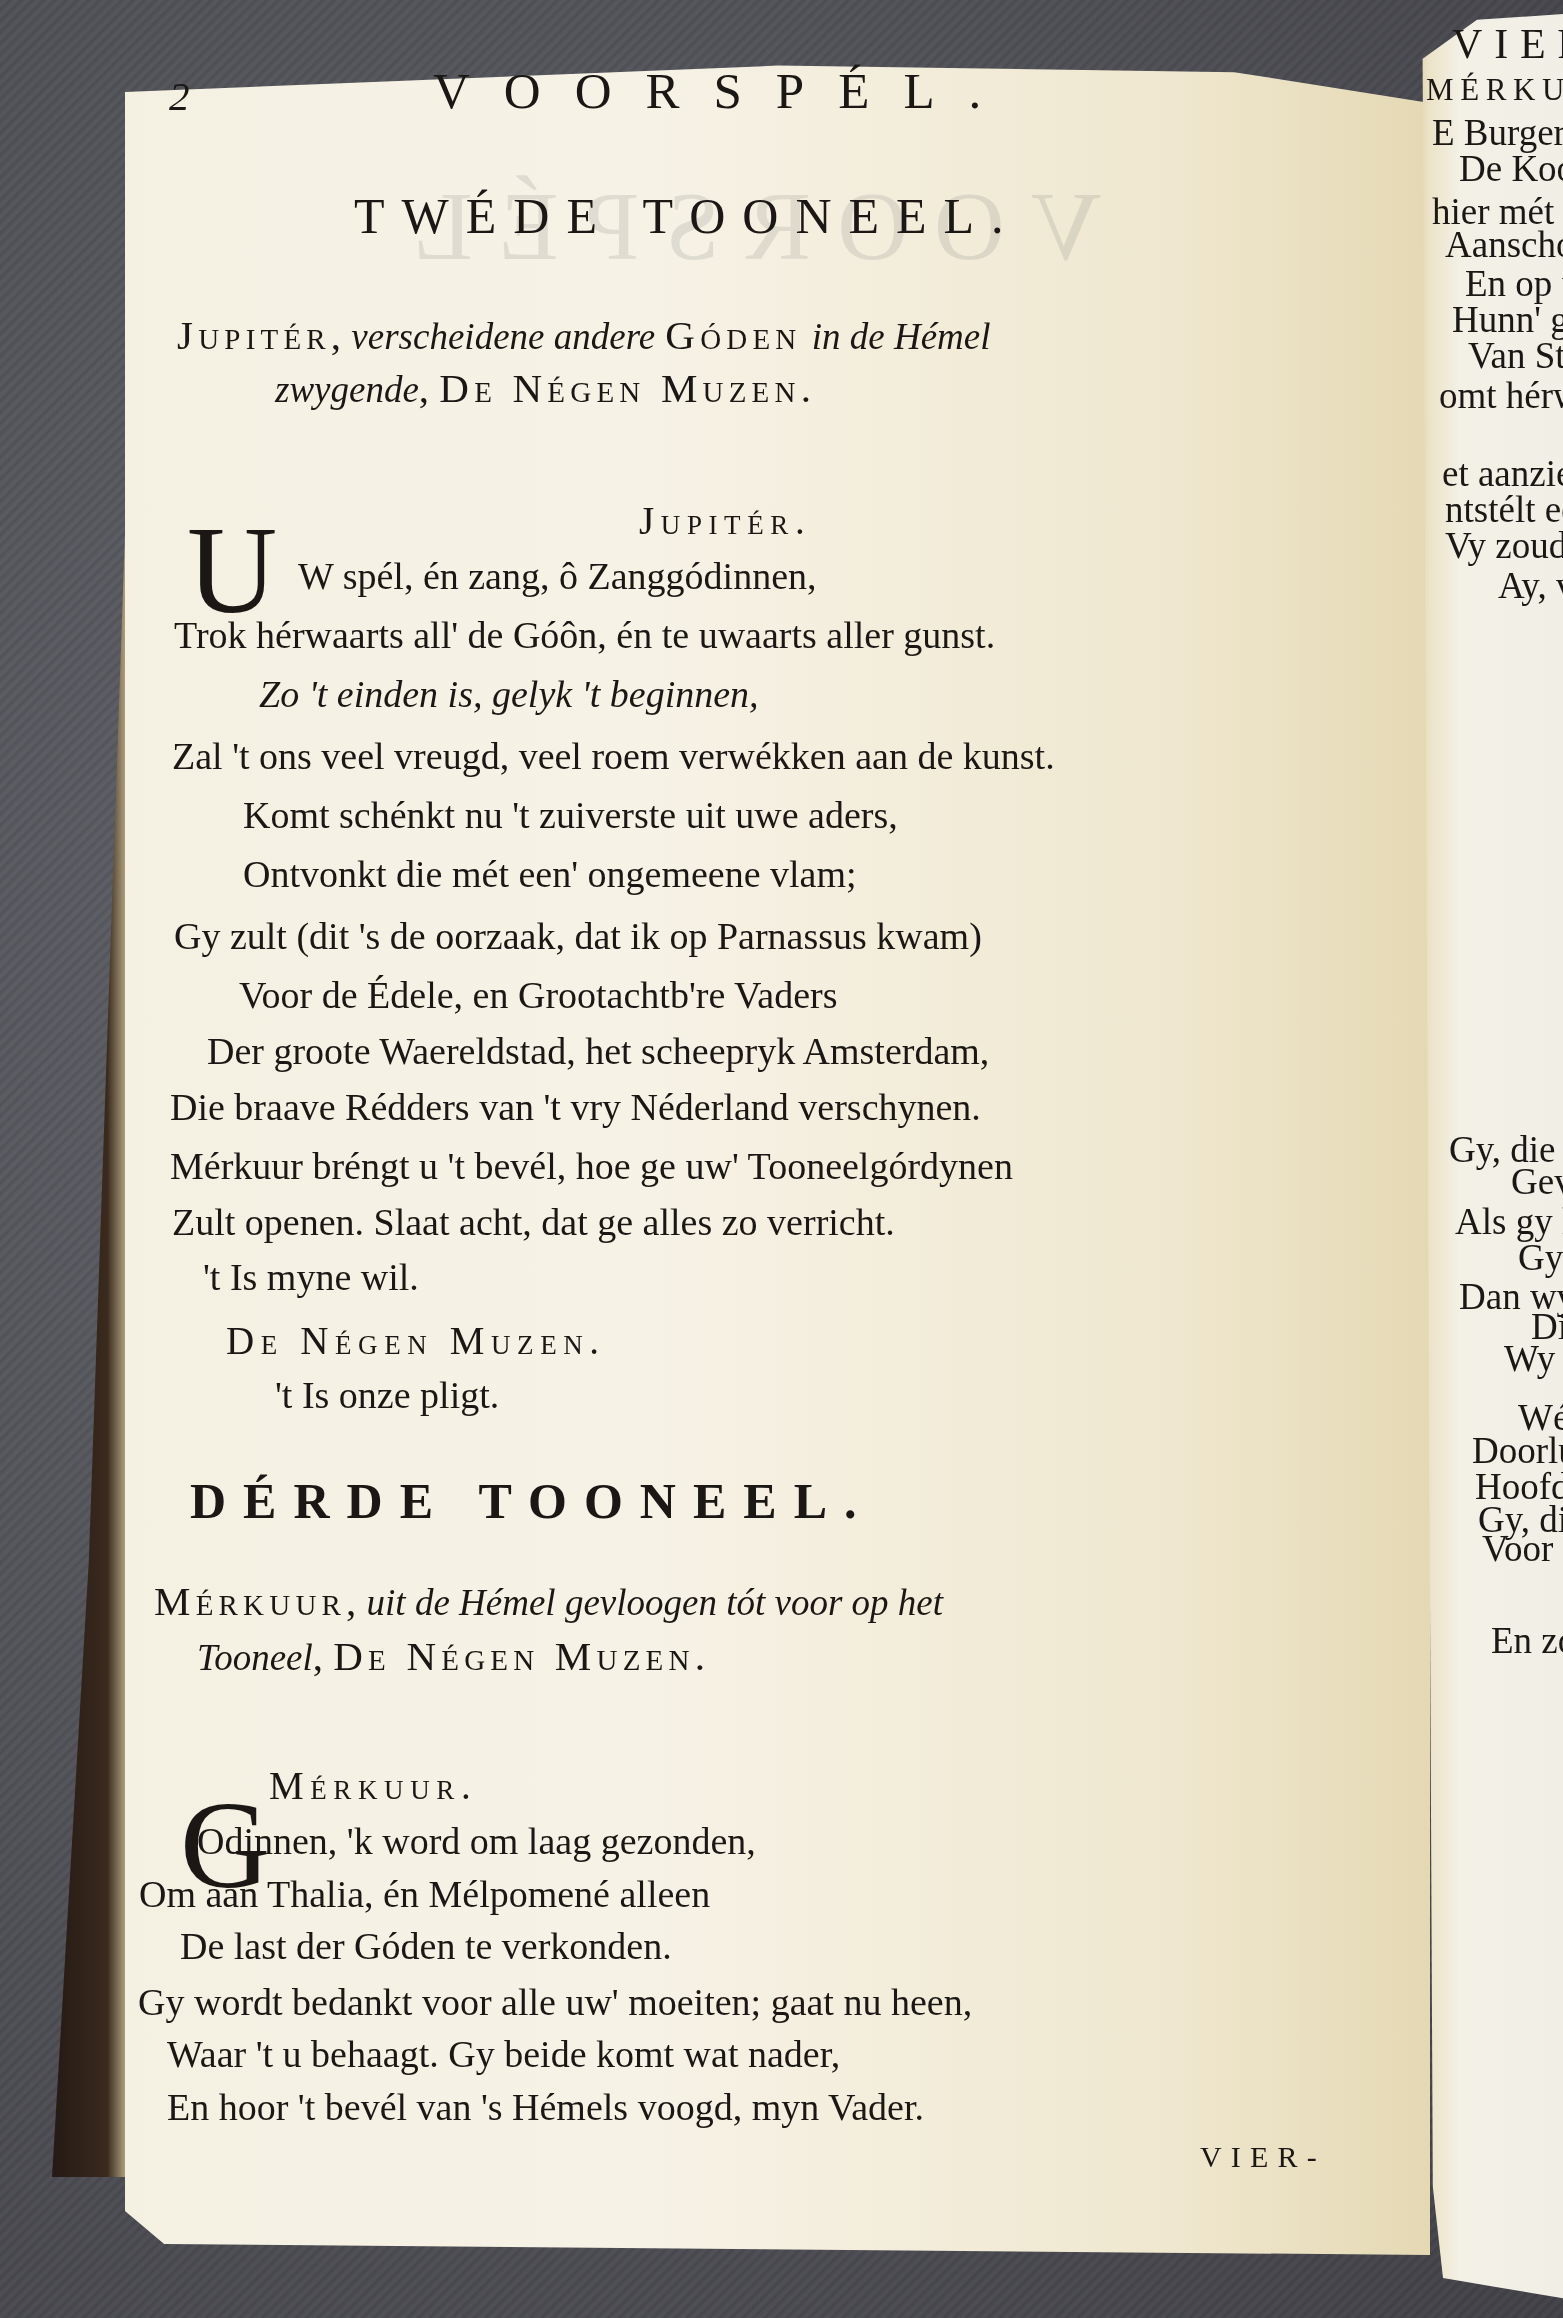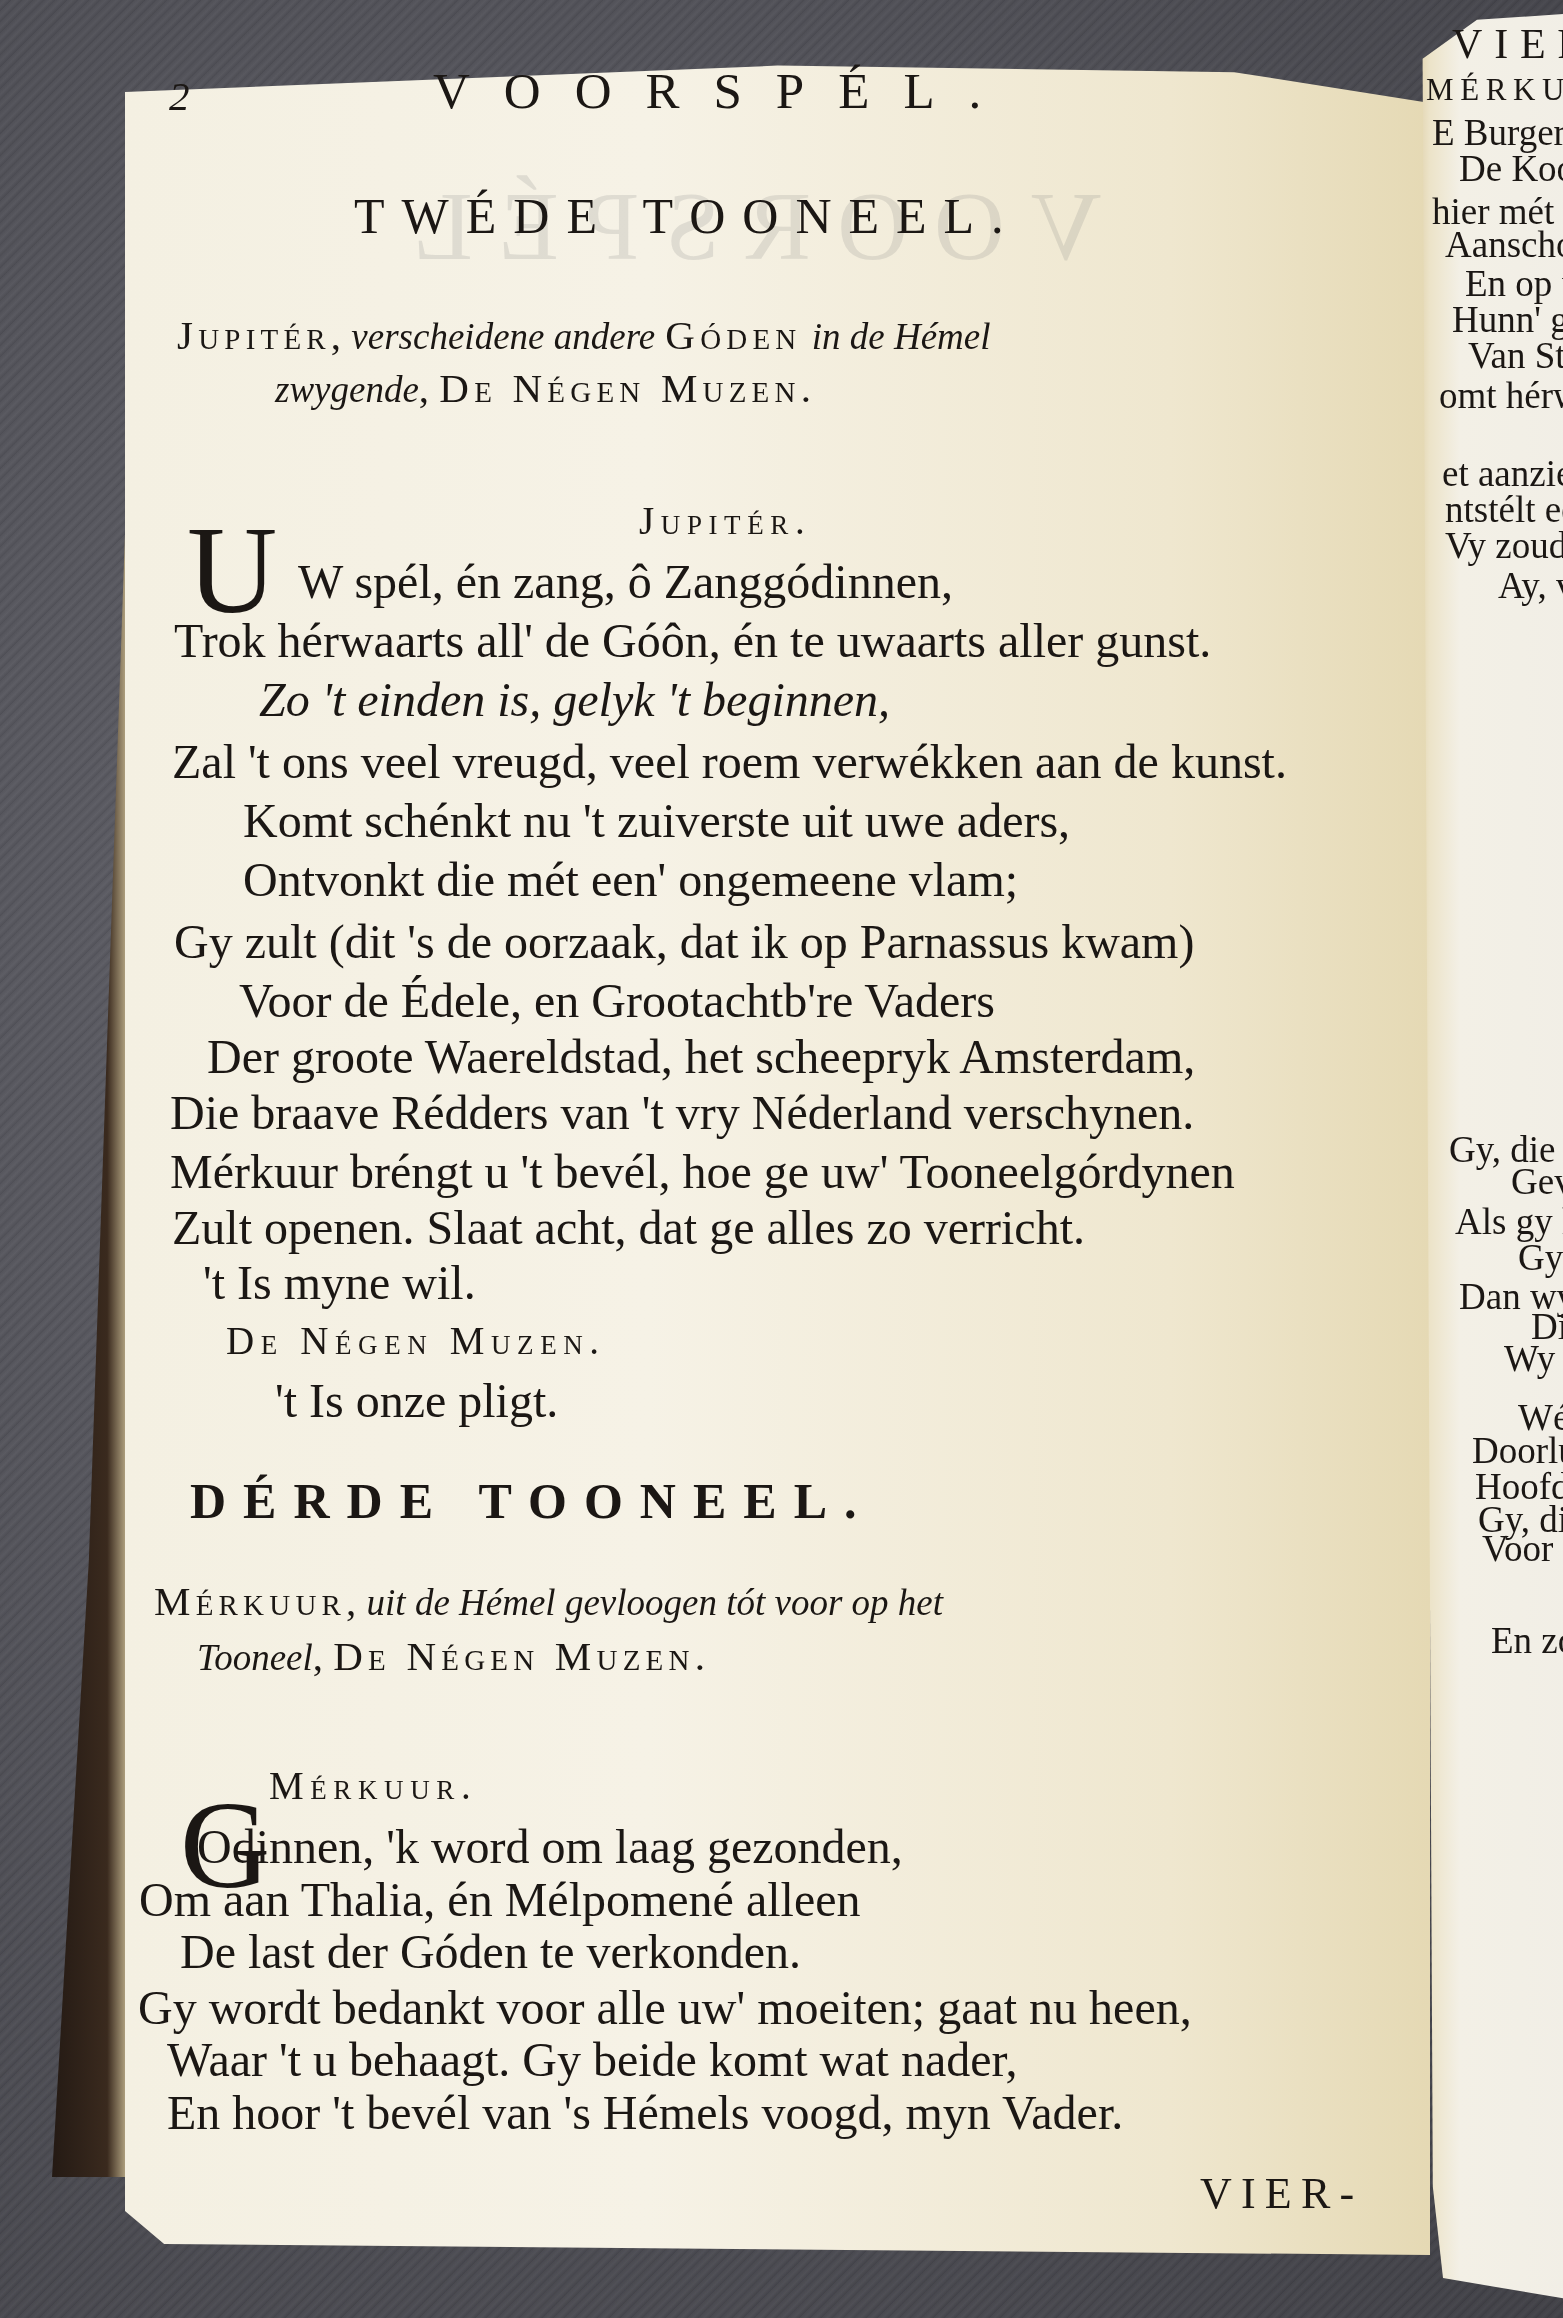--- a/index.html
+++ b/index.html
@@ -33,23 +33,23 @@
       clip-path: polygon(8% 2%, 40% 0.3%, 100% 0, 100% 100%, 20% 99%, 14% 95%);
     }
     .text { position: absolute; color: #1b1714; white-space: nowrap; }
     .page-num { left: 169px; top: 72px; font-size: 41px; font-style: italic; }
     .running-head { left: 433px; top: 62px; font-size: 51px; letter-spacing: 34px; }
     .scene-title { font-size: 50px; letter-spacing: 17px; }
     .small-caps { font-variant: small-caps; letter-spacing: 5.2px; }
     .stage { font-size: 41px; }
     .stage i { font-size: 37px; }
     .speaker { font-size: 39px; font-variant: small-caps; letter-spacing: 6.6px; }
-    .verse { font-size: 48px; }
+    .verse { font-size: 38px; }
     .dropcap { font-size: 125px; line-height: 1; position: absolute; }
-    .catchword { font-size: 44px; letter-spacing: 9.2px; margin-top: 28px; }
+    .catchword { font-size: 30px; letter-spacing: 9.2px; }
     .rp { position: absolute; color: #1b1714; white-space: nowrap; font-size: 37px; }
   </style>
 </head>
 <body>
 
 <div class="cloth-shade"></div>
 <div class="book-edge"></div>
 
 <div class="page-left">
   <div class="bleed">VOORSPÉL</div>

